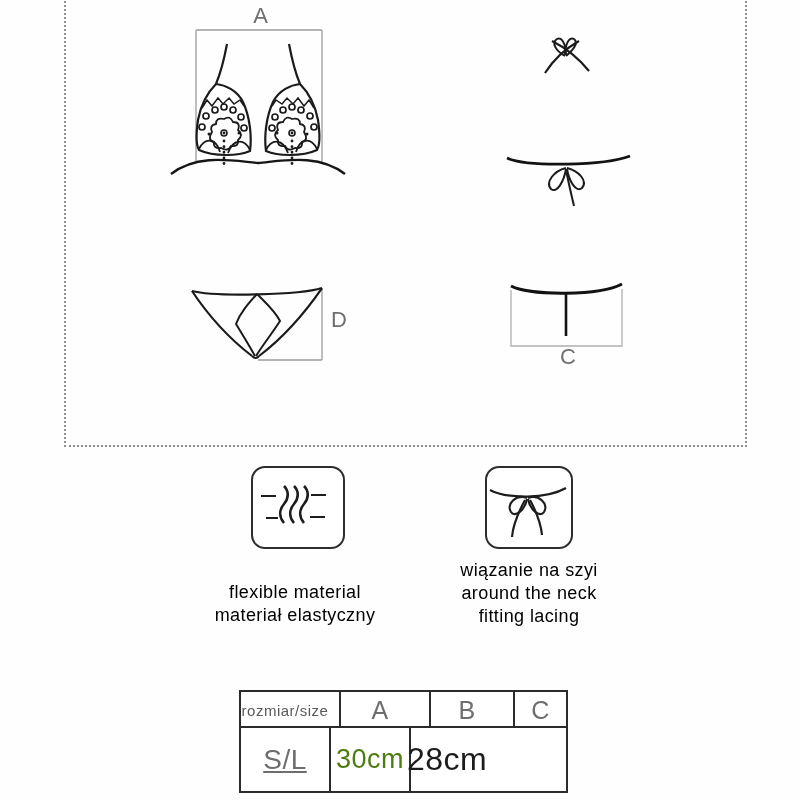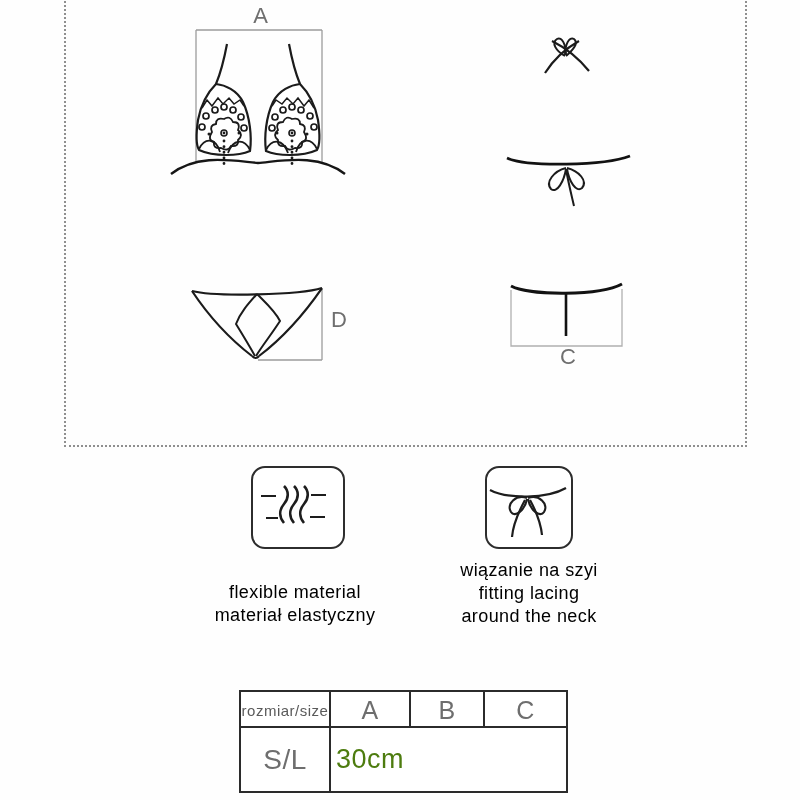--- a/index.html
+++ b/index.html
@@ -29,21 +29,21 @@
     position:absolute;box-sizing:border-box;border:2px solid #2b2b2b;background:#fff;
     display:grid;grid-template-columns:88px 80px 74px 1fr;
   }
   .tbl-cell{
     display:flex;align-items:center;justify-content:center;
     border-left:2px solid #2b2b2b;box-sizing:border-box;letter-spacing:0.5px;
   }
   .tbl-cell:first-child{border-left:none;}
   .hdr-size-label{font-size:15px;color:#5a5a5a;}
   .hdr-letter{font-size:25px;color:#6e6e6e;font-weight:400;}
-  .cell-size{font-size:28px;color:#6e6e6e;}
+  .cell-size{font-size:28px;color:#6e6e6e;text-decoration:underline;}
   .cell-val-sm{font-size:27px;color:#4d7c0f;}
   .cell-val{font-size:32px;color:#1c1c1c;}
 </style>
 </head>
 <body>
 
 <div class="canvas">
 
   <div class="diagram-box">
 
@@ -135,29 +135,30 @@
     </svg>
   </div>
 
   <div class="feature-caption" style="left:175px;top:581px;width:240px;">
     <div>flexible material</div>
     <div>materiał elastyczny</div>
   </div>
 
   <div class="feature-caption" style="left:429px;top:559px;width:200px;">
     <div>wiązanie na szyi</div>
+    <div>around the neck</div>
     <div>fitting lacing</div>
-    <div>around the neck</div>
   </div>
 
-  <div class="tbl" style="left:239px;top:690px;width:329px;height:40px;">
+  <div class="tbl" style="left:239px;top:690px;width:329px;height:40px;gap:10px;">
     <div class="tbl-cell hdr-size-label">rozmiar/size</div>
     <div class="tbl-cell hdr-letter">A</div>
     <div class="tbl-cell hdr-letter">B</div>
     <div class="tbl-cell hdr-letter">C</div>
   </div>
 
   <div class="tbl" style="left:239px;top:726px;width:329px;height:67px;">
     <div class="tbl-cell cell-size">S/L</div>
     <div class="tbl-cell cell-val-sm">30cm</div>
+    <div class="tbl-cell cell-val">28cm</div>
   </div>
 
 </div>
 
 </body></html>

